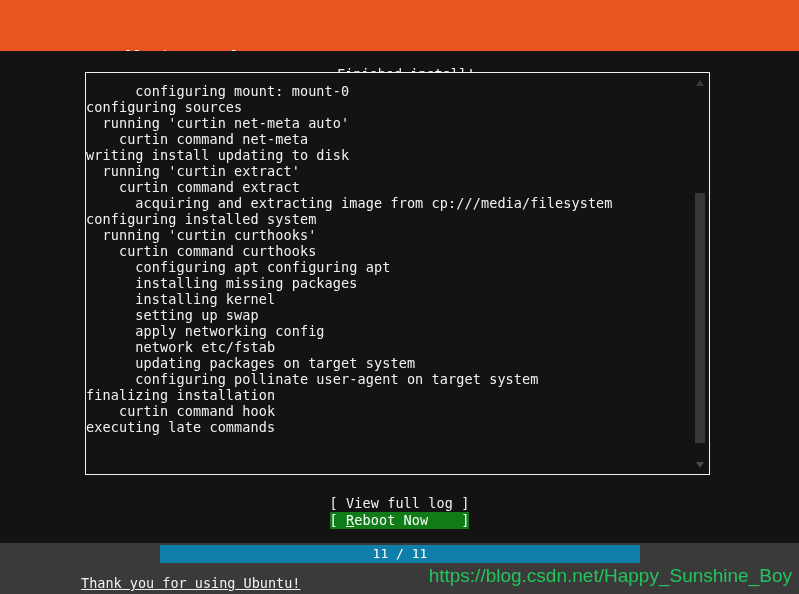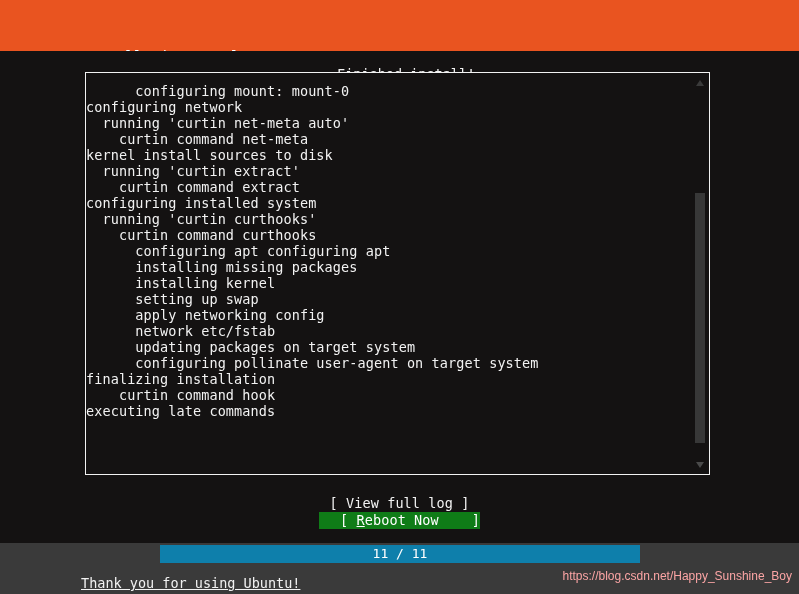--- a/index.html
+++ b/index.html
@@ -219,23 +219,23 @@
     line-height: 16px;
     color: #f2f2f2;
     white-space: pre;
     text-decoration: underline;
   }
   #watermark {
     position: absolute;
     right: 7px;
     top: 24px;           
     font-family: "Liberation Sans", "DejaVu Sans", sans-serif;
-    font-size: 12px;
+    font-size: 19px;
     line-height: 18px;
-    color: #fca5a5;
+    color: #22c55e;
     white-space: pre;
   }
 </style>
 </head>
 <body>
 
 <div id="screen">
 
   <div id="header-bar" style="background: rgb(233, 84, 32);">
     <div id="header-title">Installation complete!</div>
@@ -246,26 +246,27 @@
     <div id="log-legend">
       <div class="rule left"></div>
       <div id="log-legend-label">Finished install!</div>
       <div class="rule right"></div>
     </div>
 
     <div id="log-frame"></div>
 
     <div id="log-lines">
         <div class="log-line">      configuring mount: mount-0</div>
-        <div class="log-line">configuring network</div>
+        <div class="log-line">configuring sources</div>
         <div class="log-line">  running 'curtin net-meta auto'</div>
         <div class="log-line">    curtin command net-meta</div>
-        <div class="log-line">kernel install sources to disk</div>
+        <div class="log-line">writing install updating to disk</div>
         <div class="log-line">  running 'curtin extract'</div>
         <div class="log-line">    curtin command extract</div>
+        <div class="log-line">      acquiring and extracting image from cp:///media/filesystem</div>
         <div class="log-line">configuring installed system</div>
         <div class="log-line">  running 'curtin curthooks'</div>
         <div class="log-line">    curtin command curthooks</div>
         <div class="log-line">      configuring apt configuring apt</div>
         <div class="log-line">      installing missing packages</div>
         <div class="log-line">      installing kernel</div>
         <div class="log-line">      setting up swap</div>
         <div class="log-line">      apply networking config</div>
         <div class="log-line">      network etc/fstab</div>
         <div class="log-line">      updating packages on target system</div>
@@ -276,21 +277,21 @@
       </div>
 
     <div id="log-scrollbar">
       <div id="sb-up"></div>
       <div id="sb-thumb" style="background: rgb(56, 56, 56);"></div>
       <div id="sb-down"></div>
     </div>
 
     <div id="button-stack">
       <div class="menu-button">[ View full log ]</div>
-      <div class="menu-button selected" style="background: rgb(15, 124, 23); padding-left: 21px;"><span>[ </span><span class="accel">R</span><span>eboot Now    ]</span></div>
+      <div class="menu-button selected" style="background: rgb(15, 124, 23);"><span>[ </span><span class="accel">R</span><span>eboot Now    ]</span></div>
     </div>
   </div>
 
   <div id="bottom-bar" style="background: rgb(58, 58, 58);">
     <div id="progress-track">
       <div id="progress-fill" style="width: 100%; background: rgb(14, 127, 171);"></div>
       <div id="progress-label">11 / 11</div>
     </div>
     <div id="thanks-text">Thank you for using Ubuntu!</div>
     <div id="watermark">https://blog.csdn.net/Happy_Sunshine_Boy</div>

